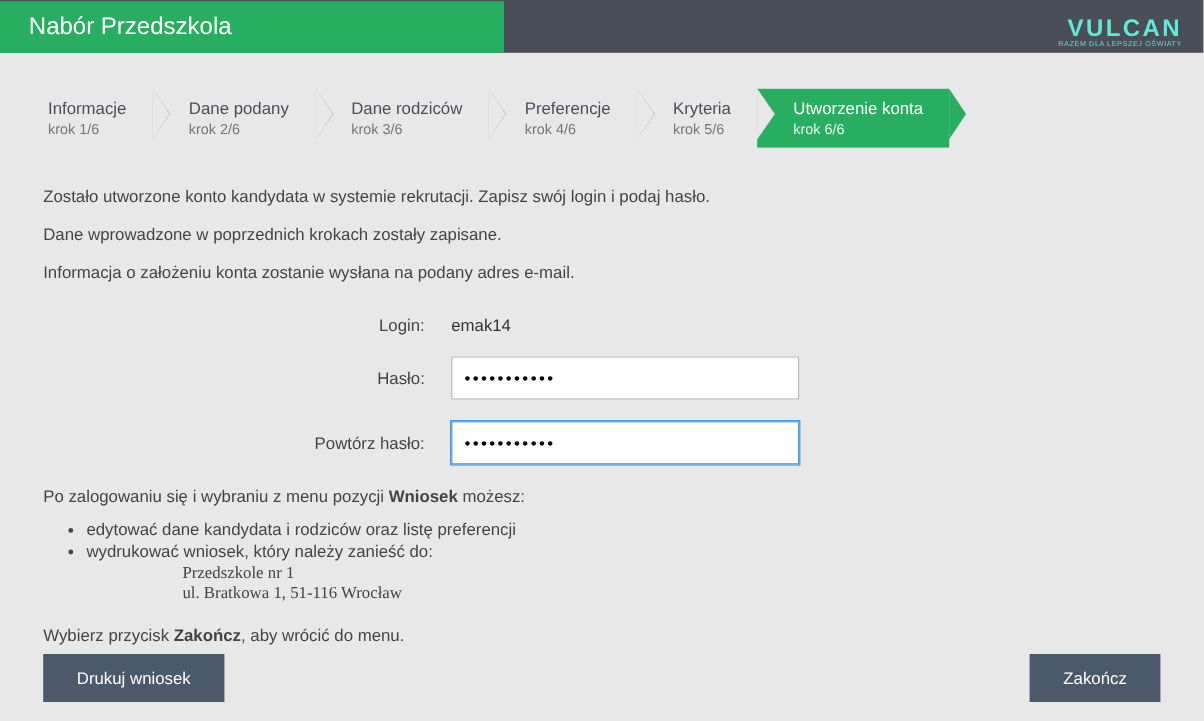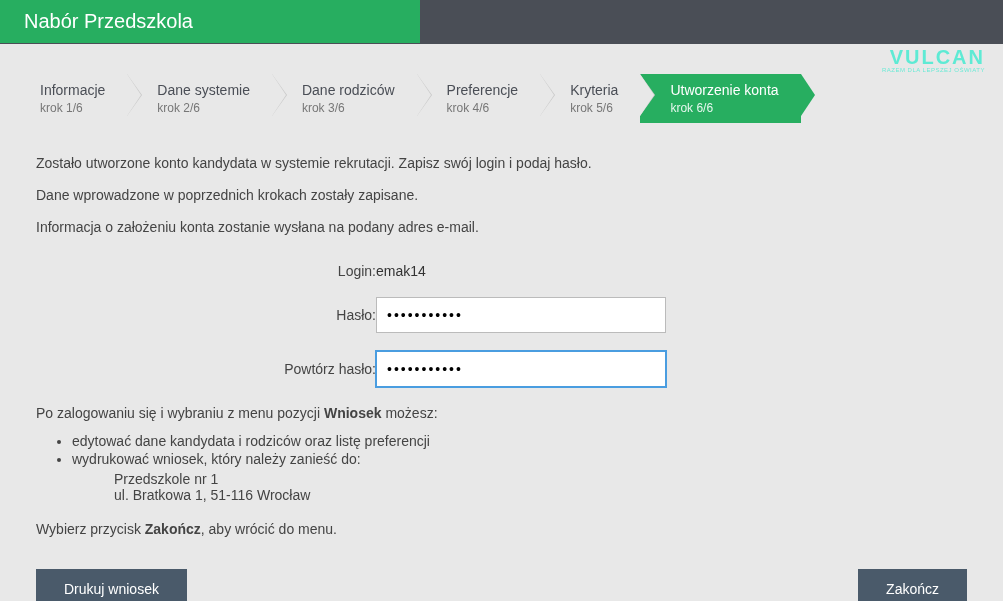--- a/index.html
+++ b/index.html
@@ -8,24 +8,23 @@
       padding: 0;
     }
     body {
       font-family: "Segoe UI", Arial, sans-serif;
       background: #e8e8e8;
       font-size: 14px;
       color: #444;
     }
     .top-bar {
       display: flex;
-      align-items: flex-start;
+      align-items: flex-end;
       background: #4a4e56;
       height: 44px;
-      flex-direction: column;
     }
     .app-title {
       background: #27ae60;
       color: #fff;
       padding: 10px 24px;
       font-size: 20px;
       font-weight: 400;
       width: 420px;
       display: flex;
       align-items: center;
@@ -122,20 +121,21 @@
       color: #444;
     }
     .form-row {
       display: flex;
       align-items: center;
       margin-bottom: 18px;
     }
     .form-label {
       width: 340px;
       text-align: right;
+      padding-right: 22px;
       color: #444;
     }
     .form-value {
       font-weight: 400;
       color: #333;
     }
     .form-input {
       width: 290px;
     }
     .form-input input {
@@ -160,21 +160,21 @@
     }
     ul.info-list {
       margin-left: 36px;
       margin-bottom: 18px;
     }
     ul.info-list li {
       margin-bottom: 2px;
       color: #444;
     }
     .footer-text {
-      margin-bottom: 32px;
+      margin-bottom: 8px;
     }
     .footer-text strong {
       font-weight: 700;
     }
     .button-row {
       display: flex;
       justify-content: space-between;
     }
     .btn {
       background: #4a5a6a;
@@ -200,21 +200,21 @@
 <div class="content">
 
   <div class="steps">
     <div class="step prev-active">
       <div class="step-title">Informacje</div>
       <div class="step-sub">krok 1/6</div>
       <div class="arrow-outline"></div>
       <div class="arrow-right" style="border-left-color:#e8e8e8"></div>
     </div>
     <div class="step prev-active">
-      <div class="step-title">Dane systemie</div>
+      <div class="step-title">Dane podany</div>
       <div class="step-sub">krok 2/6</div>
       <div class="arrow-outline"></div>
       <div class="arrow-right" style="border-left-color:#e8e8e8"></div>
     </div>
     <div class="step prev-active">
       <div class="step-title">Dane rodziców</div>
       <div class="step-sub">krok 3/6</div>
       <div class="arrow-outline"></div>
       <div class="arrow-right" style="border-left-color:#e8e8e8"></div>
     </div>
@@ -262,21 +262,21 @@
     </div>
 
     <p class="post-text">
       <span>Po zalogowaniu się i wybraniu z menu pozycji </span><strong>Wniosek</strong><span> możesz:</span>
     </p>
 
     <ul class="info-list">
       <li>edytować dane kandydata i rodziców oraz listę preferencji</li>
       <li>wydrukować wniosek, który należy zanieść do:</li>
     </ul>
-    <div style="margin-left:78px; margin-top:-14px; margin-bottom:18px;">
+    <div style="margin-left:116px; margin-top:-14px; margin-bottom:18px;font-family:Liberation Serif, serif;">
       <div>Przedszkole nr 1</div>
       <div>ul. Bratkowa 1, 51-116 Wrocław</div>
     </div>
 
     <p class="footer-text">
       <span>Wybierz przycisk </span><strong>Zakończ</strong><span>, aby wrócić do menu.</span>
     </p>
 
     <div class="button-row">
       <button class="btn">Drukuj wniosek</button>

